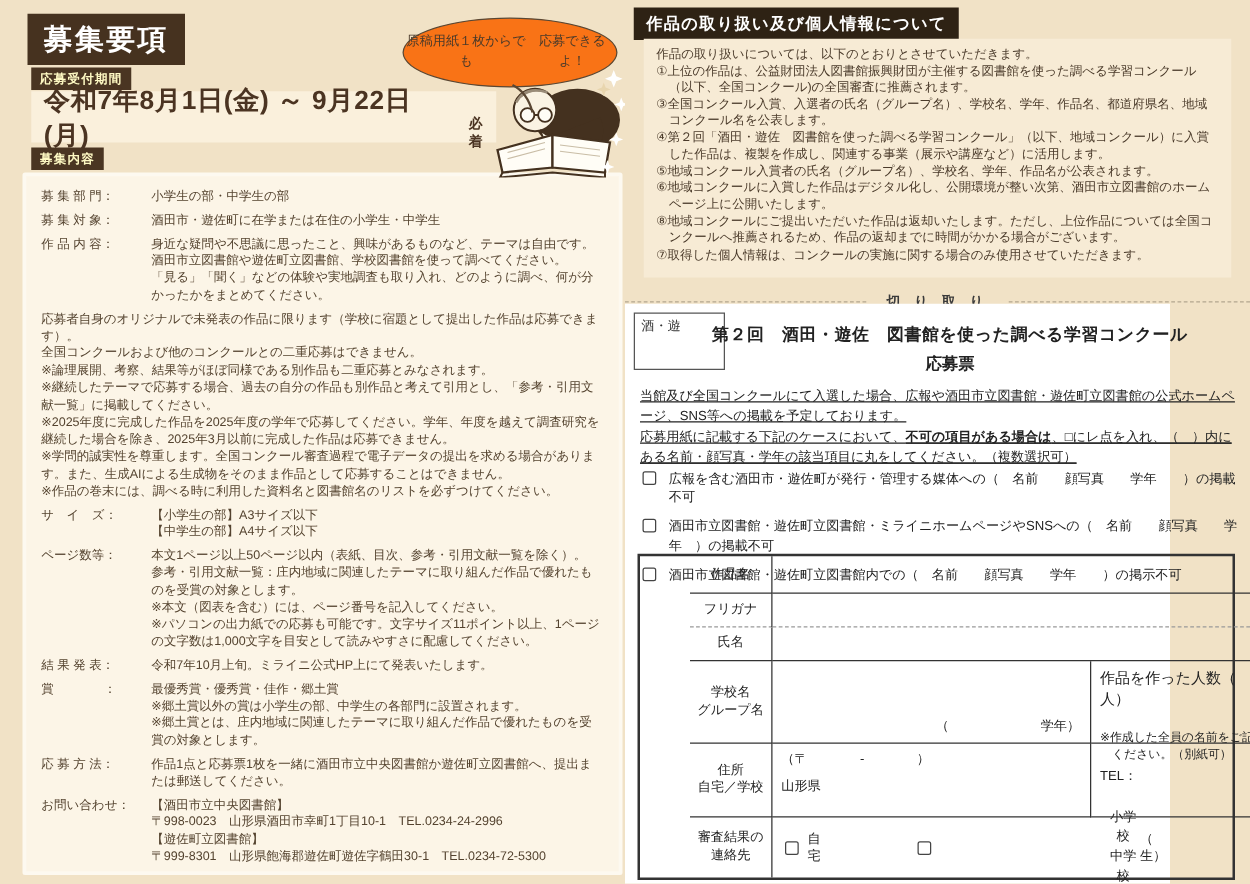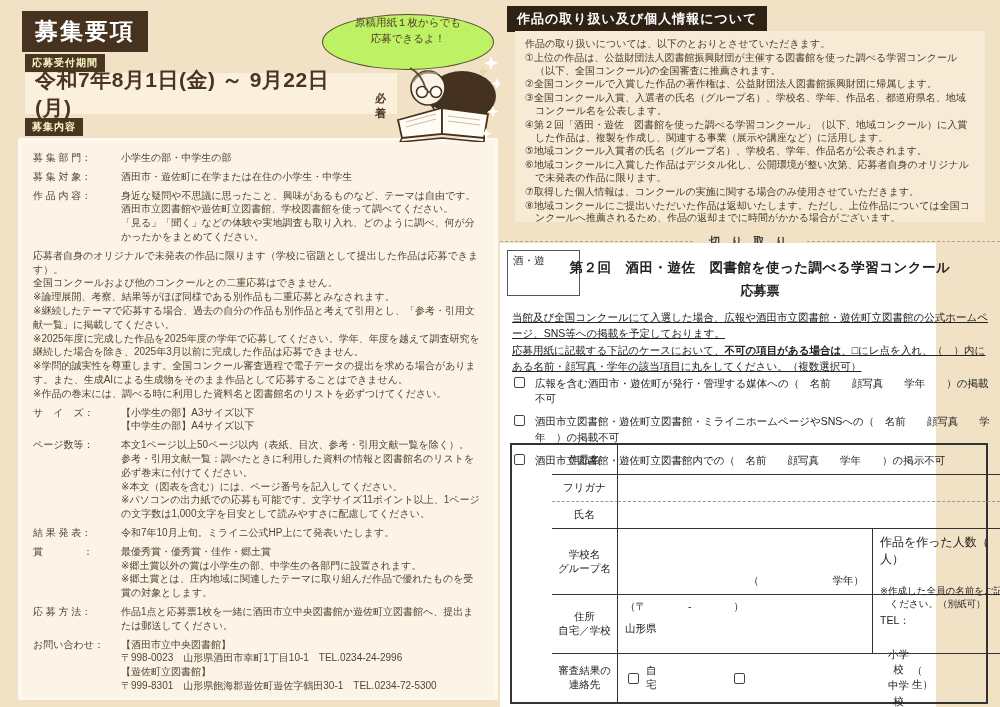--- a/index.html
+++ b/index.html
@@ -25,22 +25,22 @@
   #period-label { left:25px; top:54px; }
   #content-label { left:25px; top:118px; }
   .date-strip {
     position:absolute; left:25px; top:73px; width:372px; height:41px;
     background:#faf0dc; display:flex; align-items:center; padding-left:10px;
   }
   .date-text { font-size:21px; font-weight:bold; color:#4b3422; letter-spacing:0.5px; }
   .date-note { font-size:11px; font-weight:bold; color:#4b3422; margin-left:10px; margin-top:24px; }
   .bubble {
     position:absolute; left:322px; top:14px; width:172px; height:56px;
-    background:#bef264; border:1.6px solid #5a4733; border-radius:50%;
-    display:flex; flex-direction:column; align-items:center; justify-content:flex-start;
+    background:#f97316; border:1.6px solid #5a4733; border-radius:50%;
+    display:flex; align-items:center; justify-content:space-between;
     font-size:10.5px; color:#4a3a2a; text-align:center; line-height:1.5; z-index:3;
   }
   .bubble-tail { position:absolute; left:408px; top:66px; width:22px; height:26px; z-index:3; }
   .mascot { position:absolute; left:388px; top:50px; width:112px; height:92px; z-index:2; }
   .content-box {
     position:absolute; left:18px; top:138px; width:480px; height:562px;
     background:#fcf5e7; border:3px solid #fdf9f0; border-radius:2px;
     padding:10px 12px; overflow:hidden;
   }
   .item-row { display:flex; margin-bottom:5px; font-size:10px; line-height:1.38; }
@@ -177,21 +177,21 @@
 ※作品の巻末には、調べる時に利用した資料名と図書館名のリストを必ずつけてください。</span>
   </div>
   <div class="item-row">
     <span class="item-label">サ　イ　ズ：</span>
     <span class="item-value">【小学生の部】A3サイズ以下
 【中学生の部】A4サイズ以下</span>
   </div>
   <div class="item-row">
     <span class="item-label">ページ数等：</span>
     <span class="item-value">本文1ページ以上50ページ以内（表紙、目次、参考・引用文献一覧を除く）。
-参考・引用文献一覧：調べたときに利用した資料の情報と図書館名のリストを必ず巻末に付けてください。
+参考・引用文献一覧：庄内地域に関連したテーマに取り組んだ作品で優れたものを受賞の対象とします。
 ※本文（図表を含む）には、ページ番号を記入してください。
 ※パソコンの出力紙での応募も可能です。文字サイズ11ポイント以上、1ページの文字数は1,000文字を目安として読みやすさに配慮してください。</span>
   </div>
   <div class="item-row">
     <span class="item-label">結 果 発 表：</span>
     <span class="item-value">令和7年10月上旬。ミライニ公式HP上にて発表いたします。</span>
   </div>
   <div class="item-row">
     <span class="item-label">賞　　　　：</span>
     <span class="item-value">最優秀賞・優秀賞・佳作・郷土賞
@@ -209,27 +209,26 @@
 【遊佐町立図書館】
 〒999-8301　山形県飽海郡遊佐町遊佐字鶴田30-1　TEL.0234-72-5300</span>
   </div>
 </div>
 
 <div class="privacy-header">作品の取り扱い及び個人情報について</div>
 
 <div class="notes-panel">
   <div class="note-intro">作品の取り扱いについては、以下のとおりとさせていただきます。</div>
   <div class="note-item">①上位の作品は、公益財団法人図書館振興財団が主催する図書館を使った調べる学習コンクール（以下、全国コンクール)の全国審査に推薦されます。</div>
-  <div class="note-item">②全国コンクールで入賞した作品の著作権は、公益財団法人図書館振興財団に帰属します。</div>
   <div class="note-item">③全国コンクール入賞、入選者の氏名（グループ名）、学校名、学年、作品名、都道府県名、地域コンクール名を公表します。</div>
   <div class="note-item">④第２回「酒田・遊佐　図書館を使った調べる学習コンクール」（以下、地域コンクール）に入賞した作品は、複製を作成し、関連する事業（展示や講座など）に活用します。</div>
   <div class="note-item">⑤地域コンクール入賞者の氏名（グループ名）、学校名、学年、作品名が公表されます。</div>
-  <div class="note-item">⑥地域コンクールに入賞した作品はデジタル化し、公開環境が整い次第、応募者自身のオリジナルで未発表の作品に限ります。</div>
+  <div class="note-item">⑥地域コンクールに入賞した作品はデジタル化し、公開環境が整い次第、酒田市立図書館のホームページ上に公開いたします。</div>
+  <div class="note-item">⑧地域コンクールにご提出いただいた作品は返却いたします。ただし、上位作品については全国コンクールへ推薦されるため、作品の返却までに時間がかかる場合がございます。</div>
   <div class="note-item">⑦取得した個人情報は、コンクールの実施に関する場合のみ使用させていただきます。</div>
-  <div class="note-item">⑧地域コンクールにご提出いただいた作品は返却いたします。ただし、上位作品については全国コンクールへ推薦されるため、作品の返却までに時間がかかる場合がございます。</div>
 </div>
 
 <div class="cut-row">
   <span class="cut-dash"></span>
   <span class="cut-label">切 り 取 り</span>
   <span class="cut-dash"></span>
 </div>
 
 <div class="form-area">
   <div class="stamp-box">酒・遊</div>

